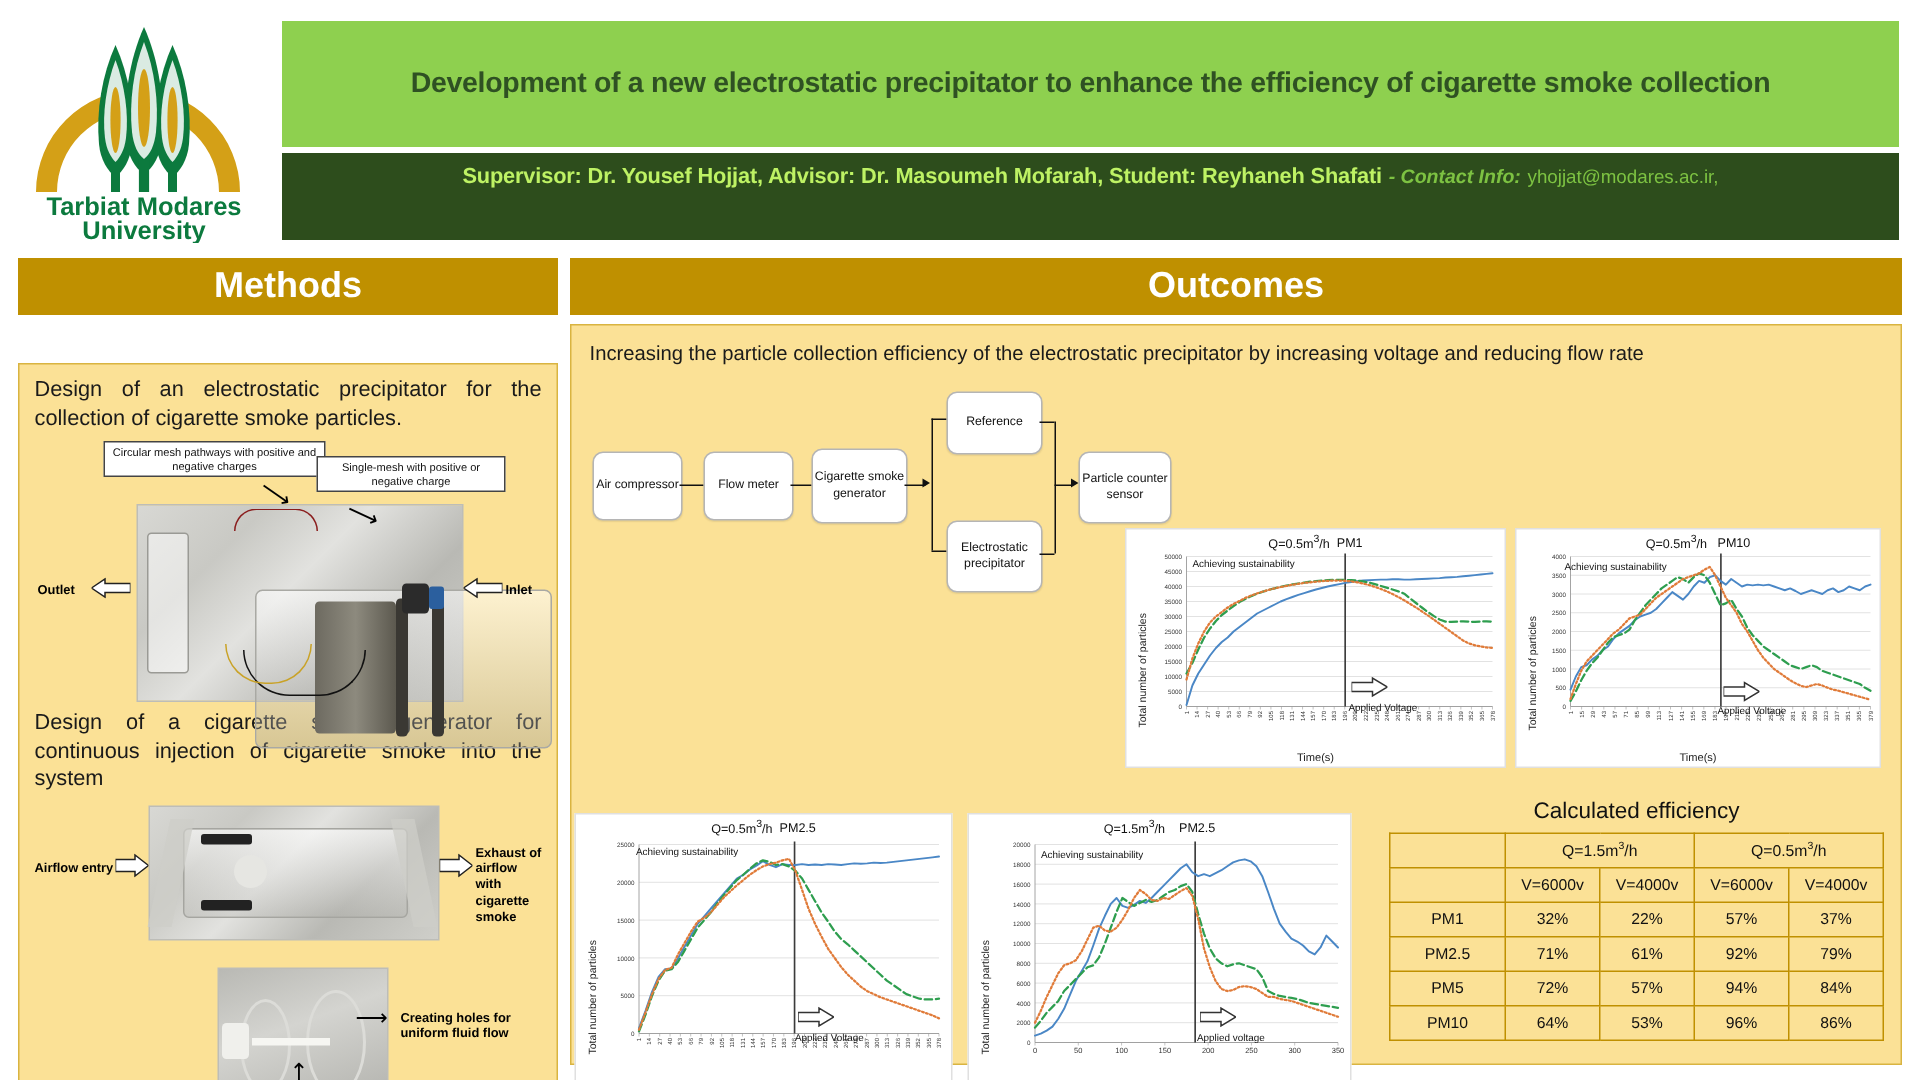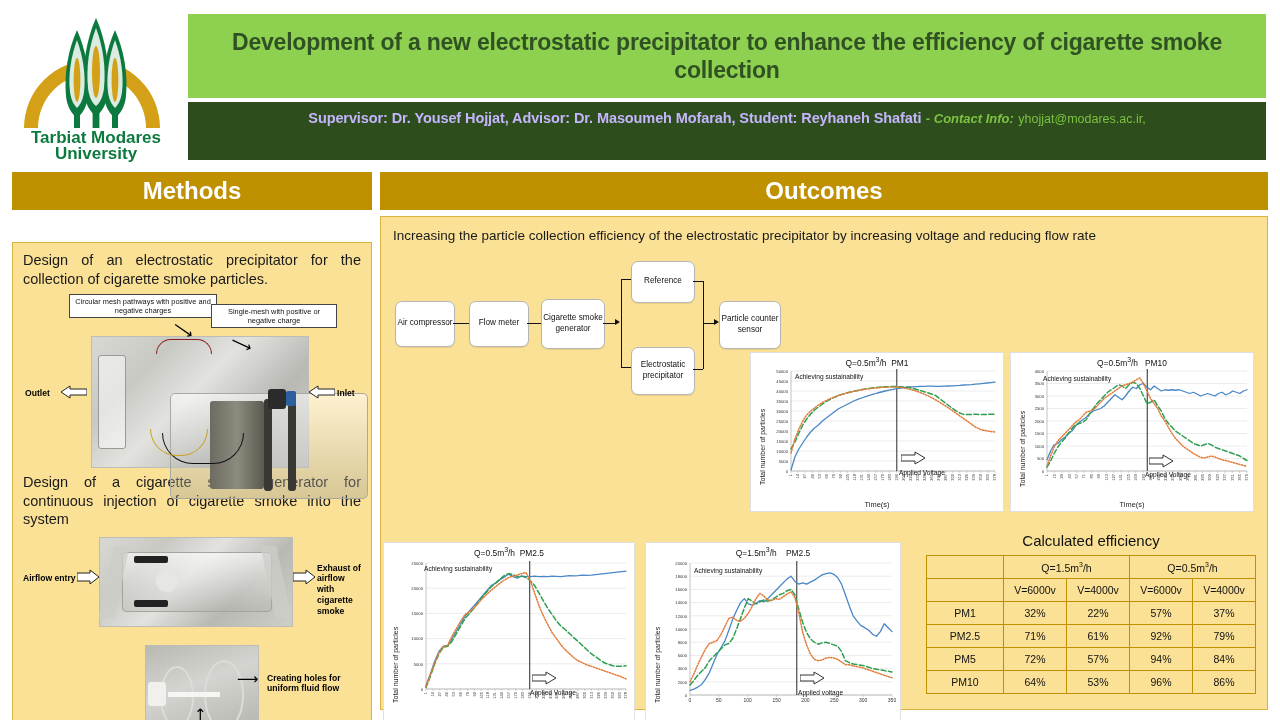--- a/index.html
+++ b/index.html
@@ -12,28 +12,28 @@
   
   .header{position:absolute;left:0;top:0;width:1280px;height:165px;}
   .logo-box{position:absolute;left:14px;top:10px;width:165px;height:152px;}
   .logo-svg{width:165px;height:152px;display:block;}
 
   .title-bar{
     position:absolute;left:188px;top:14px;width:1078px;height:84px;
     background:#8ED04F;display:flex;align-items:center;justify-content:center;
   }
   .title-text{
-    color:#2F5123;font-size:23px;font-weight:bold;text-align:center;
+    color:#2F5123;font-size:19px;font-weight:bold;text-align:center;
     line-height:1.22;padding:0 18px;letter-spacing:-0.2px;
   }
   .credits-bar{
     position:absolute;left:188px;top:102px;width:1078px;height:58px;
     background:#2D4D1C;text-align:center;padding-top:7px;box-sizing:border-box;
   }
-  .credits-main{color:#c4b5fd;font-size:14.5px;font-weight:bold;letter-spacing:-0.1px;}
+  .credits-main{color:#bef264;font-size:14.5px;font-weight:bold;letter-spacing:-0.1px;}
   .credits-lbl{color:#7DC242;font-size:13px;font-weight:bold;font-style:italic;}
   .credits-val{color:#7DC242;font-size:12.5px;font-weight:normal;}
   .credits-phone{color:#7DC242;font-size:11.5px;font-weight:bold;display:block;margin-top:2px;}
 
   
   .col-left{position:absolute;left:12px;top:172px;width:360px;height:540px;}
   .col-right{position:absolute;left:380px;top:172px;width:888px;height:540px;}
 
   .sec-head{
     background:#BF9000;color:#FFFFFF;text-align:center;

